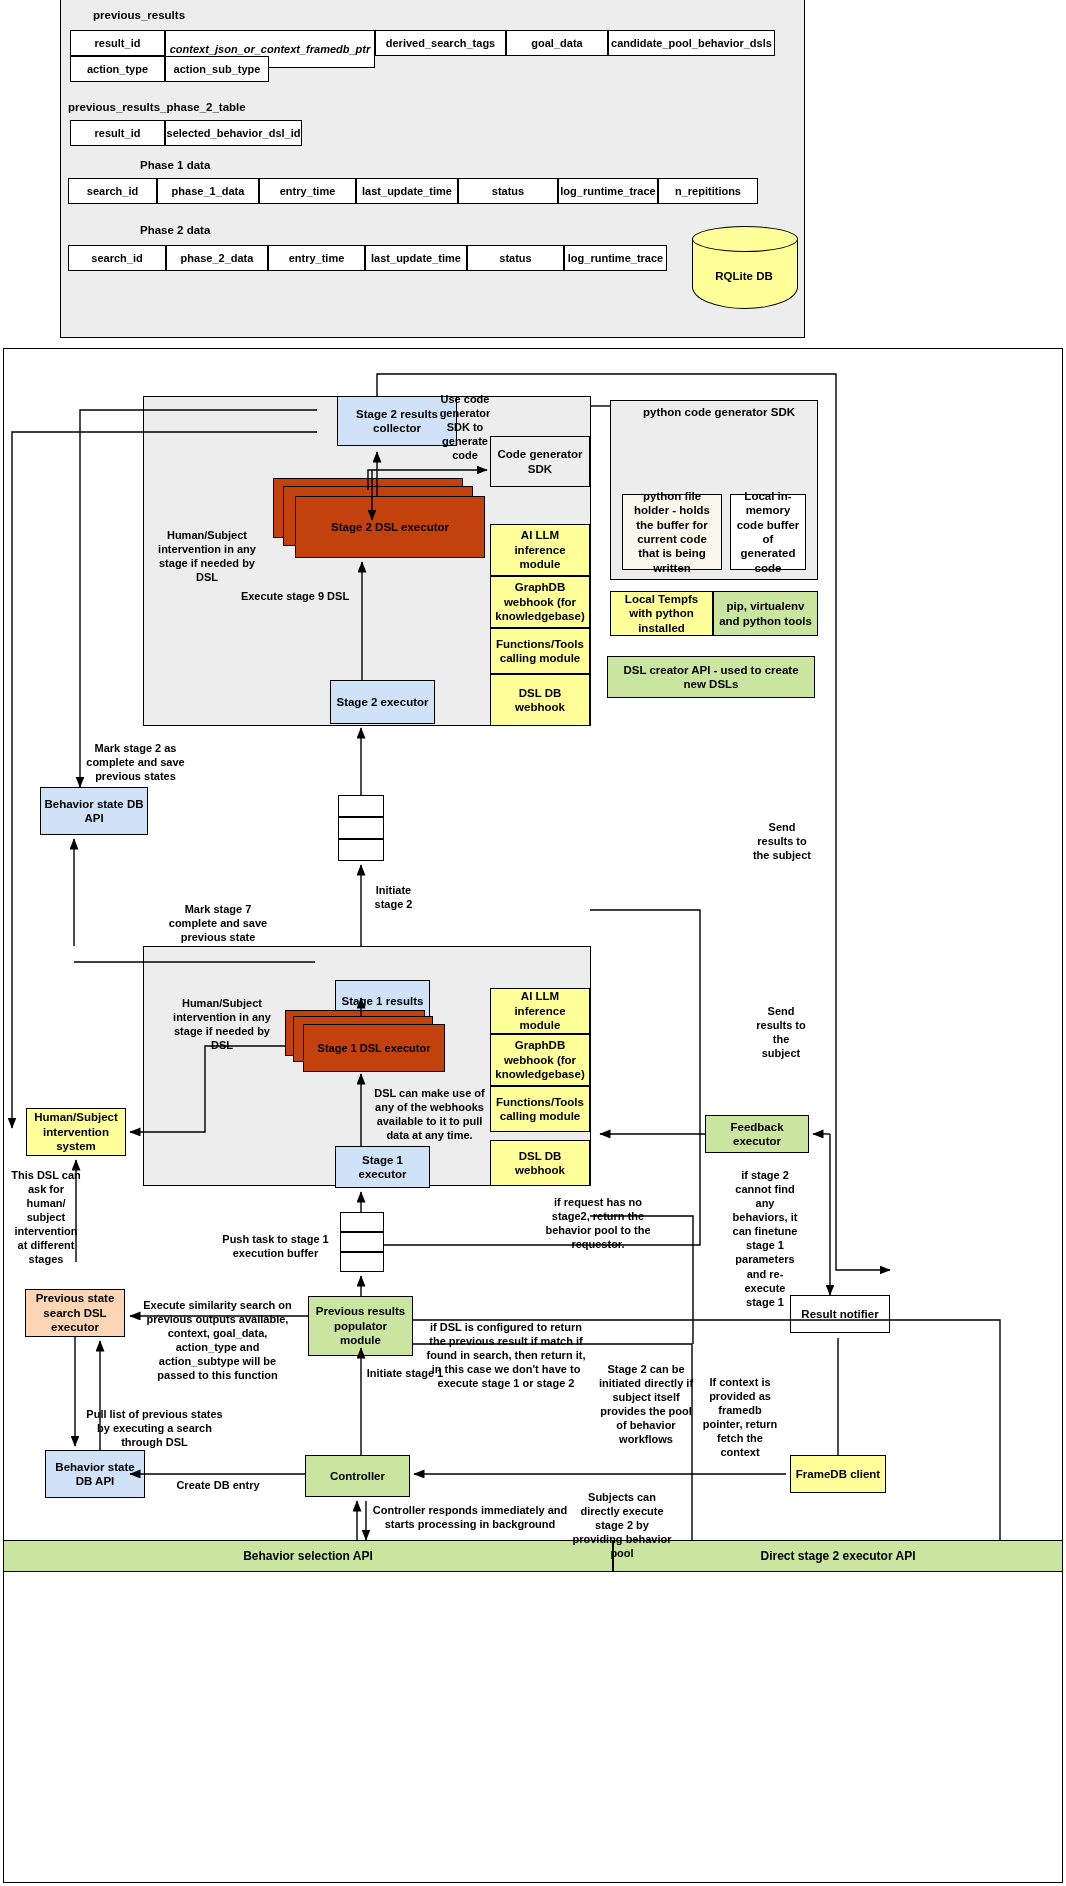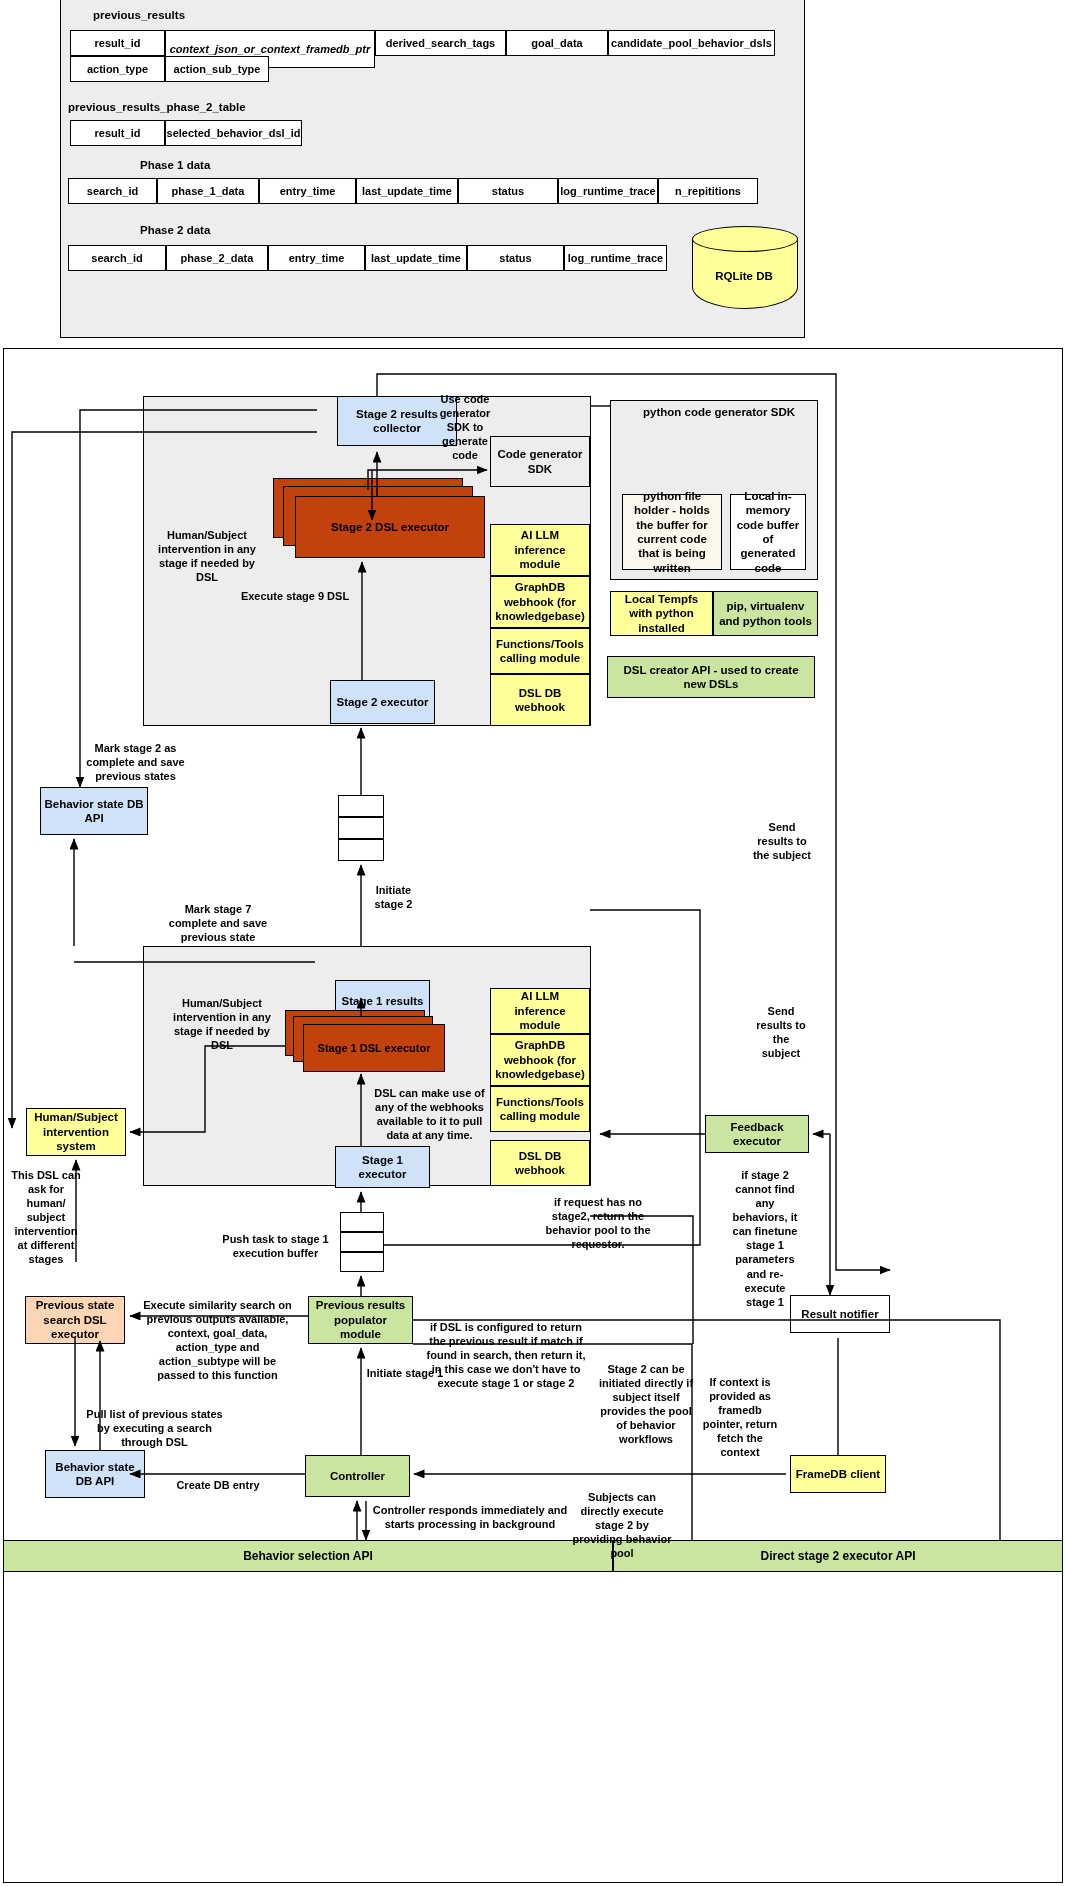--- a/index.html
+++ b/index.html
@@ -135,23 +135,23 @@
   <div class="box yellow" style="left:26px;top:1108px;width:100px;height:48px;">Human/Subject intervention system</div>
 
   <div class="box green" style="left:705px;top:1115px;width:104px;height:38px;">Feedback executor</div>
 
   <div>
     <div class="cell" style="left:340px;top:1212px;width:44px;height:20px;"></div>
     <div class="cell" style="left:340px;top:1232px;width:44px;height:20px;"></div>
     <div class="cell" style="left:340px;top:1252px;width:44px;height:20px;"></div>
   </div>
 
-  <div class="box orange" style="left:25px;top:1289px;width:100px;height:48px;background:#fbd5b4;margin-top:7px;">Previous state search DSL executor</div>
-
-  <div class="box green" style="left:308px;top:1296px;width:105px;height:48px;">Previous results populator module</div>
+  <div class="box orange" style="left:25px;top:1289px;width:100px;height:48px;background:#fbd5b4;">Previous state search DSL executor</div>
+
+  <div class="box green" style="left:308px;top:1296px;width:105px;height:60px;">Previous results populator module</div>
 
   <div class="box white" style="left:790px;top:1295px;width:100px;height:38px;">Result notifier</div>
 
   <div class="box blue" style="left:25px;top:1450px;width:100px;height:48px;">Behavior state DB API</div>
 
   <div class="box green" style="left:305px;top:1455px;width:105px;height:42px;">Controller</div>
 
   <div class="box yellow" style="left:790px;top:1455px;width:96px;height:38px;">FrameDB client</div>
 
   <div class="box green" style="left:3px;top:1540px;width:610px;height:32px;font-size:12px;">Behavior selection API</div>

